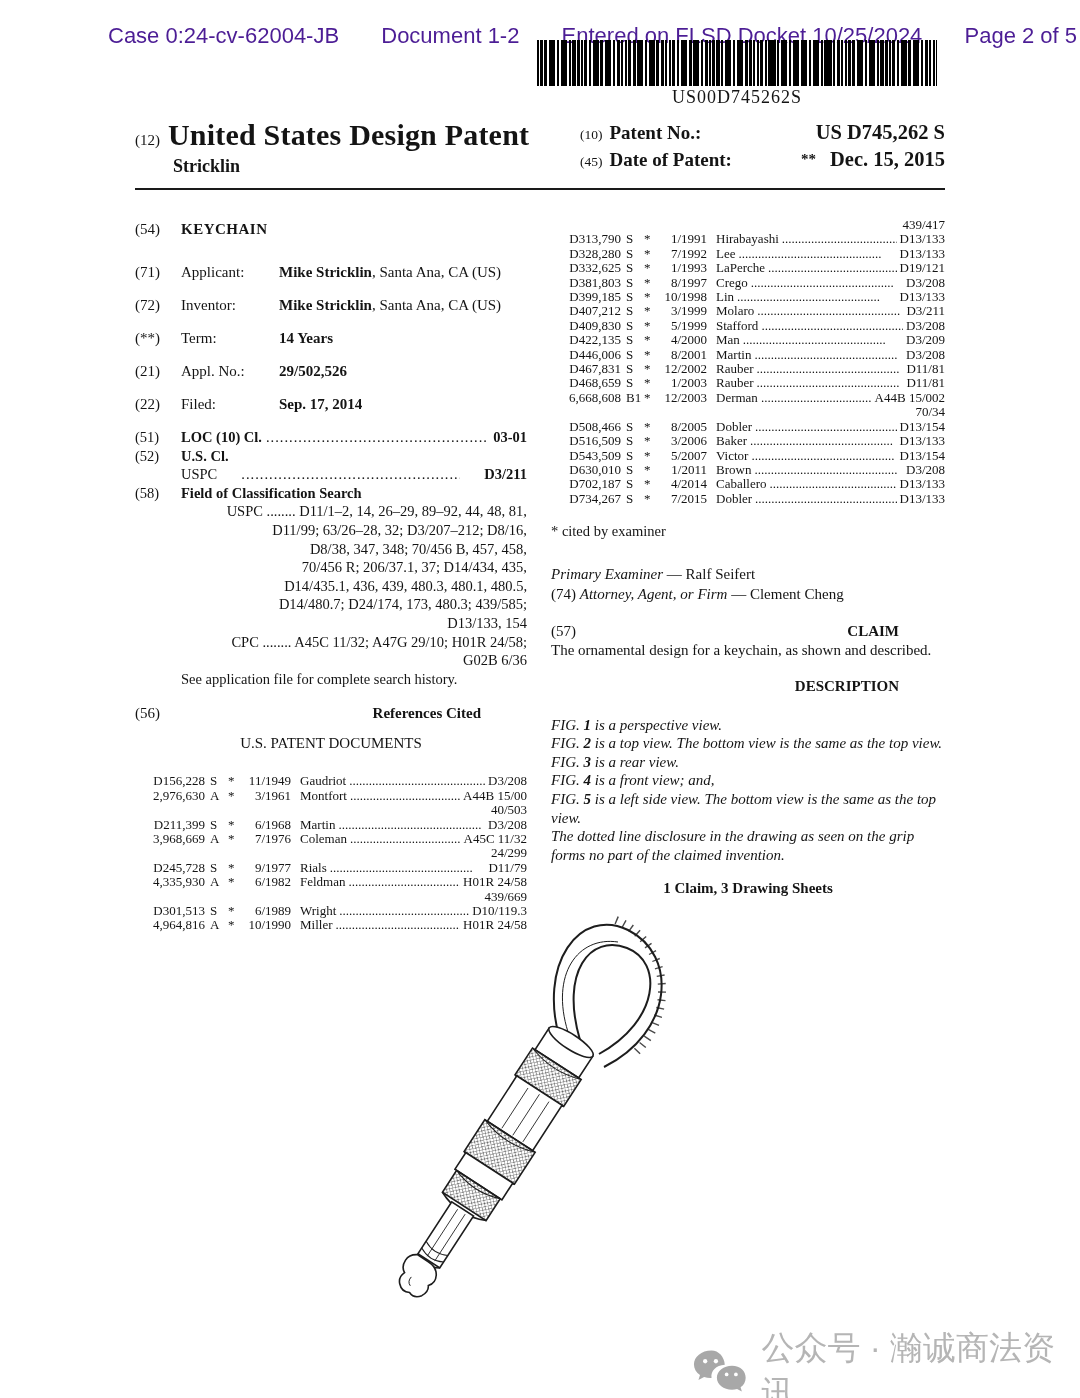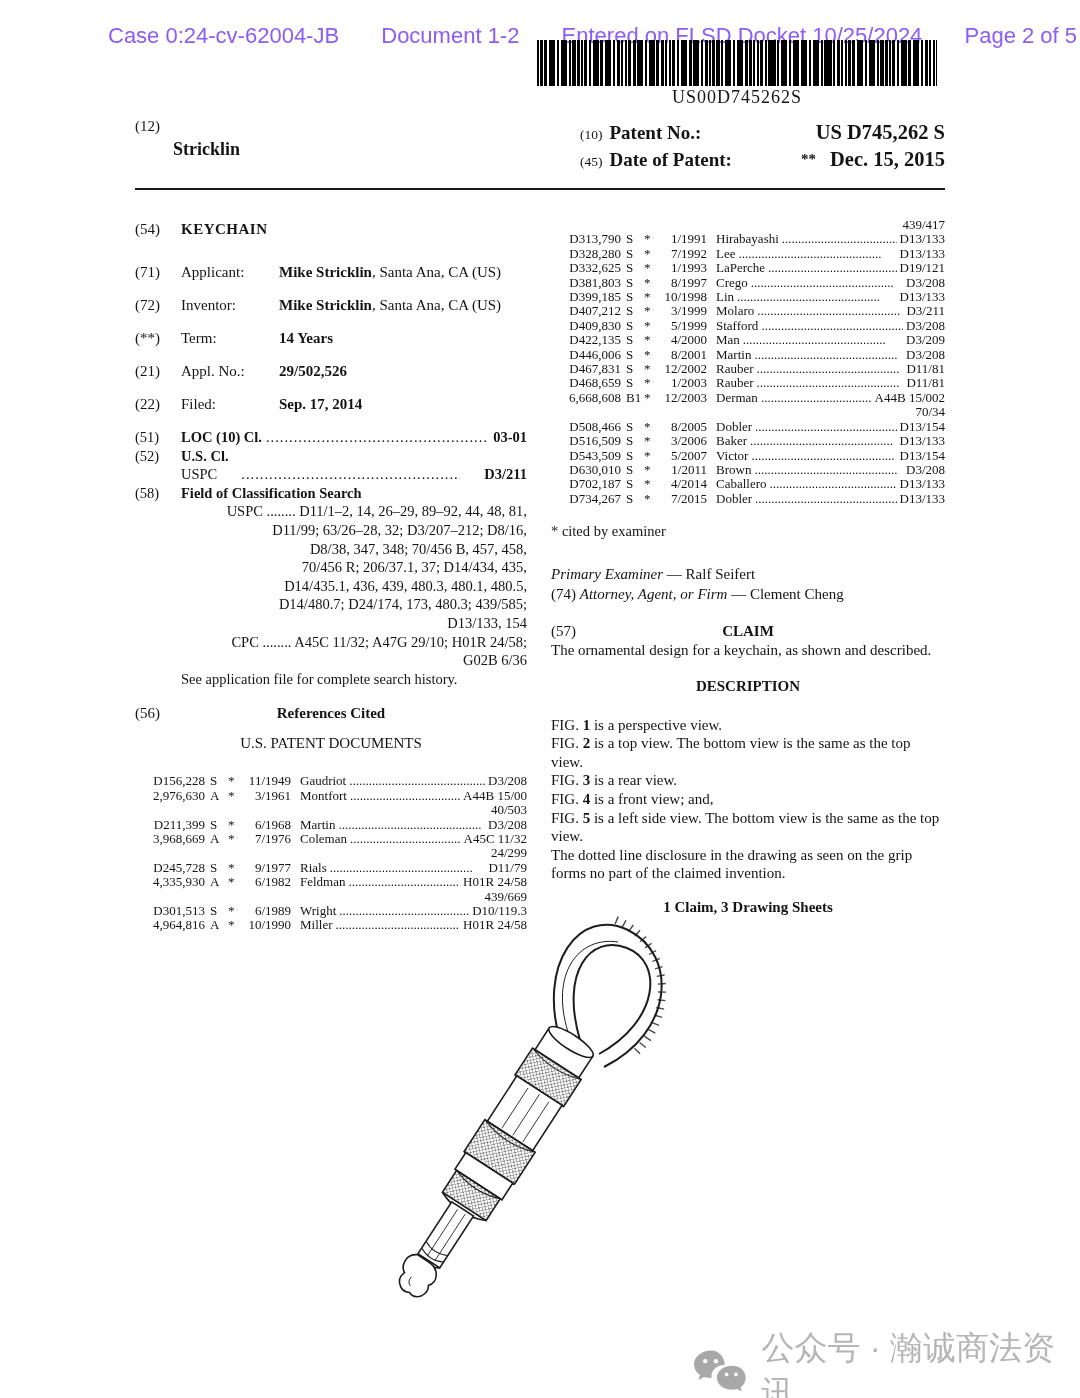--- a/index.html
+++ b/index.html
@@ -50,74 +50,75 @@
   .b{font-weight:bold;}
 
   .cls-block{font-size:14.5px;line-height:18.6px;}
   .leader{flex:1 1 auto;overflow:hidden;white-space:nowrap;margin:0 4px;letter-spacing:1px;}
   .cls-val{white-space:nowrap;font-weight:bold;}
   .indent{margin-left:46px;gap:20px;}
   .rt{text-align:right;}
   .flexline{display:flex;}
 
   .center-head{display:grid;grid-template-columns:46px 1fr 46px;line-height:19px;}
-  .center-head .hd{grid-column:2;text-align:center;font-weight:bold;}
+  .center-head .hd{grid-column:2;text-align:right;font-weight:bold;}
   .subhead{text-align:center;margin:12px 0 0 0;}
 
   .refs{margin-top:22px;font-size:13px;line-height:14.4px;}
   .ref-row{display:flex;align-items:baseline;}
   .rn{flex:0 0 70px;text-align:right;white-space:nowrap;}
   .rk{flex:0 0 18px;margin-left:5px;}
   .rs{flex:0 0 11px;}
   .rd{flex:0 0 52px;text-align:right;}
   .rname{margin-left:9px;white-space:nowrap;}
   .rlead{flex:1 1 auto;overflow:hidden;white-space:nowrap;margin:0 3px;}
   .rcls{text-align:right;white-space:nowrap;}
 
   .cited-note{margin:17px 0 24px 0;font-size:14.5px;}
   .person-line{line-height:20px;font-size:15px;}
   .it{font-style:italic;}
   .claim-head{margin-top:18px;}
   .para{font-size:15px;line-height:18.5px;}
   .just{text-align:justify;}
   .desc-head{margin:17px 0 20px 0;}
-  .fig-line{font-size:15px;line-height:18.6px;}
+  .fig-line{font-size:15px;line-height:18.6px;font-style:italic;}
   .sheets-footer{text-align:center;font-weight:bold;margin-top:16px;font-size:15px;}
 
   
   .figure{position:absolute;top:902px;left:378px;width:320px;height:424px;}
 
   
   .watermark{position:absolute;top:1326px;left:692px;display:flex;align-items:center;gap:13px;
         font-family:"Liberation Sans","DejaVu Sans",sans-serif;font-size:33px;font-weight:400;}
 </style>
 </head>
 <body>
 
 <div class="page">
 
-  <div class="case-header" style="color: #8b5cf6;">
+  <div class="case-header" style="color: #4c1d95;">
     
       <span class="case-seg">Case 0:24-cv-62004-JB</span>
     
       <span class="case-seg">Document 1-2</span>
     
       <span class="case-seg">Entered on FLSD Docket 10/25/2024</span>
     
       <span class="case-seg">Page 2 of 5</span>
     
   </div>
 
   <div class="barcode"></div>
   <div class="barcode-label">US00D745262S</div>
 
   <div class="masthead">
     <div class="mh-left">
       <div class="mh-title-row">
         <span class="mh-code">(12)</span>
+        <span class="mh-title">United States Design Patent</span>
       </div>
       <div class="mh-surname">Stricklin</div>
     </div>
     <div class="mh-right">
       <div class="mh-row">
         <span class="mh-small">(10)</span>
         <span class="mh-label">Patent No.:</span>
         <span class="mh-value">US D745,262 S</span>
       </div>
       <div class="mh-row">

